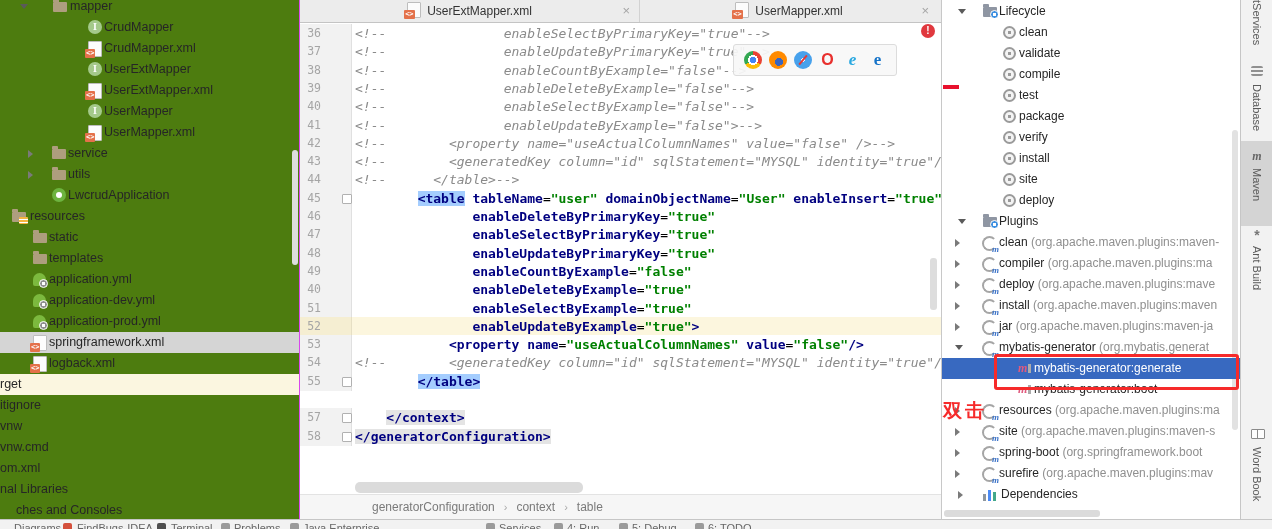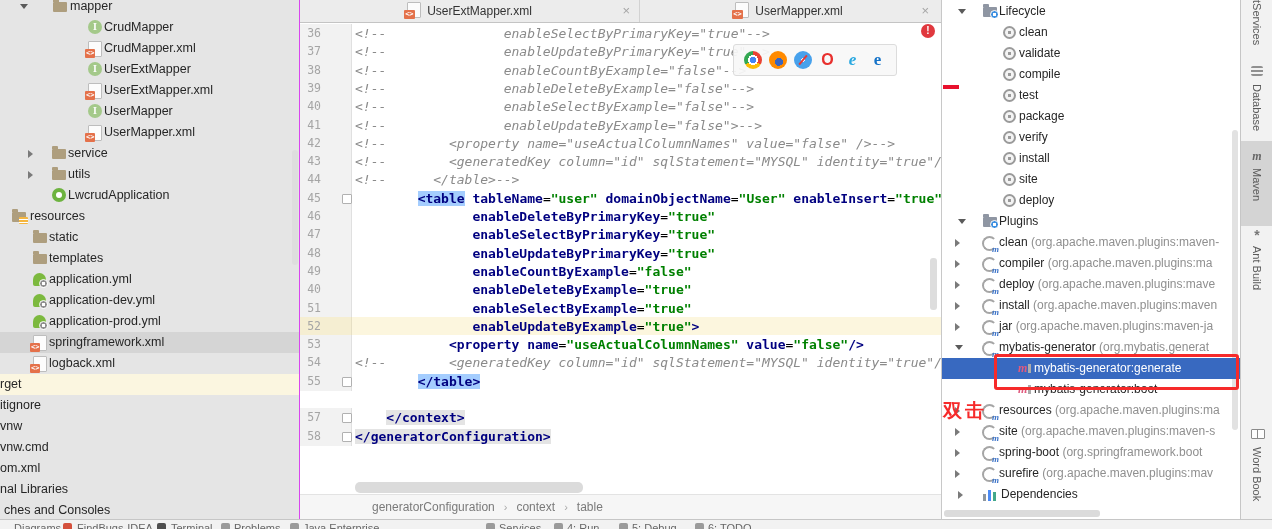--- a/index.html
+++ b/index.html
@@ -1,20 +1,20 @@
 <!DOCTYPE html>
 <html><head>
 <meta charset="utf-8">
 <style>
   html,body{margin:0;padding:0;background:#ddd}
   .app{position:relative;width:1272px;height:529px;background:#fff;overflow:hidden;
        font-family:"Liberation Sans",sans-serif;-webkit-font-smoothing:antialiased}
 
   
-  .proj{position:absolute;left:0;top:0;width:299px;height:519px;background:#e5e5e5;
+  .proj{position:absolute;left:0;top:0;width:299px;height:519px;background:#4d7c0f;
         border-right:2px solid #d946ef;overflow:hidden}
   .trow{position:absolute;left:0;right:0;height:21px}
   .trow.sel{background:#D5D5D5}
   .trow.tint{background:#FBF6E0}
   .trow .lbl{position:absolute;top:3px;font-size:12.5px;color:#262626;white-space:nowrap}
   .chev{position:absolute;top:7px;width:0;height:0}
   .chev-r{border-left:5px solid #7A7A7A;border-top:4px solid transparent;border-bottom:4px solid transparent}
   .chev-d{border-top:5px solid #5A5A5A;border-left:4px solid transparent;border-right:4px solid transparent;margin-top:1px}
   .ic{position:absolute;display:inline-block}
   .ic-folder,.ic-resources,.ic-mfolder{top:6px;width:14px;height:10px;background:#AE9E7E;border-radius:1px}
@@ -218,21 +218,21 @@
       <div class="trow" style="top: 437px;">
         <span class="lbl" style="left: 0px;">vnw.cmd</span>
       </div>
       <div class="trow" style="top: 458px;">
         <span class="lbl" style="left: 0px;">om.xml</span>
       </div>
       <div class="trow" style="top: 479px;">
         <span class="lbl" style="left: 0px;">nal Libraries</span>
       </div>
       <div class="trow" style="top: 500px;">
-        <span class="lbl" style="left: 4px;">ches and Consoles</span>
+        <span class="lbl" style="left: 16px;">ches and Consoles</span>
       </div>
     </div>
 
   <div class="editor">
     <div class="tabbar">
       <div class="tab tab1">
         <span class="ic ic-xml"></span>
         <span>UserExtMapper.xml</span>
         <span class="x">×</span>
       </div>

